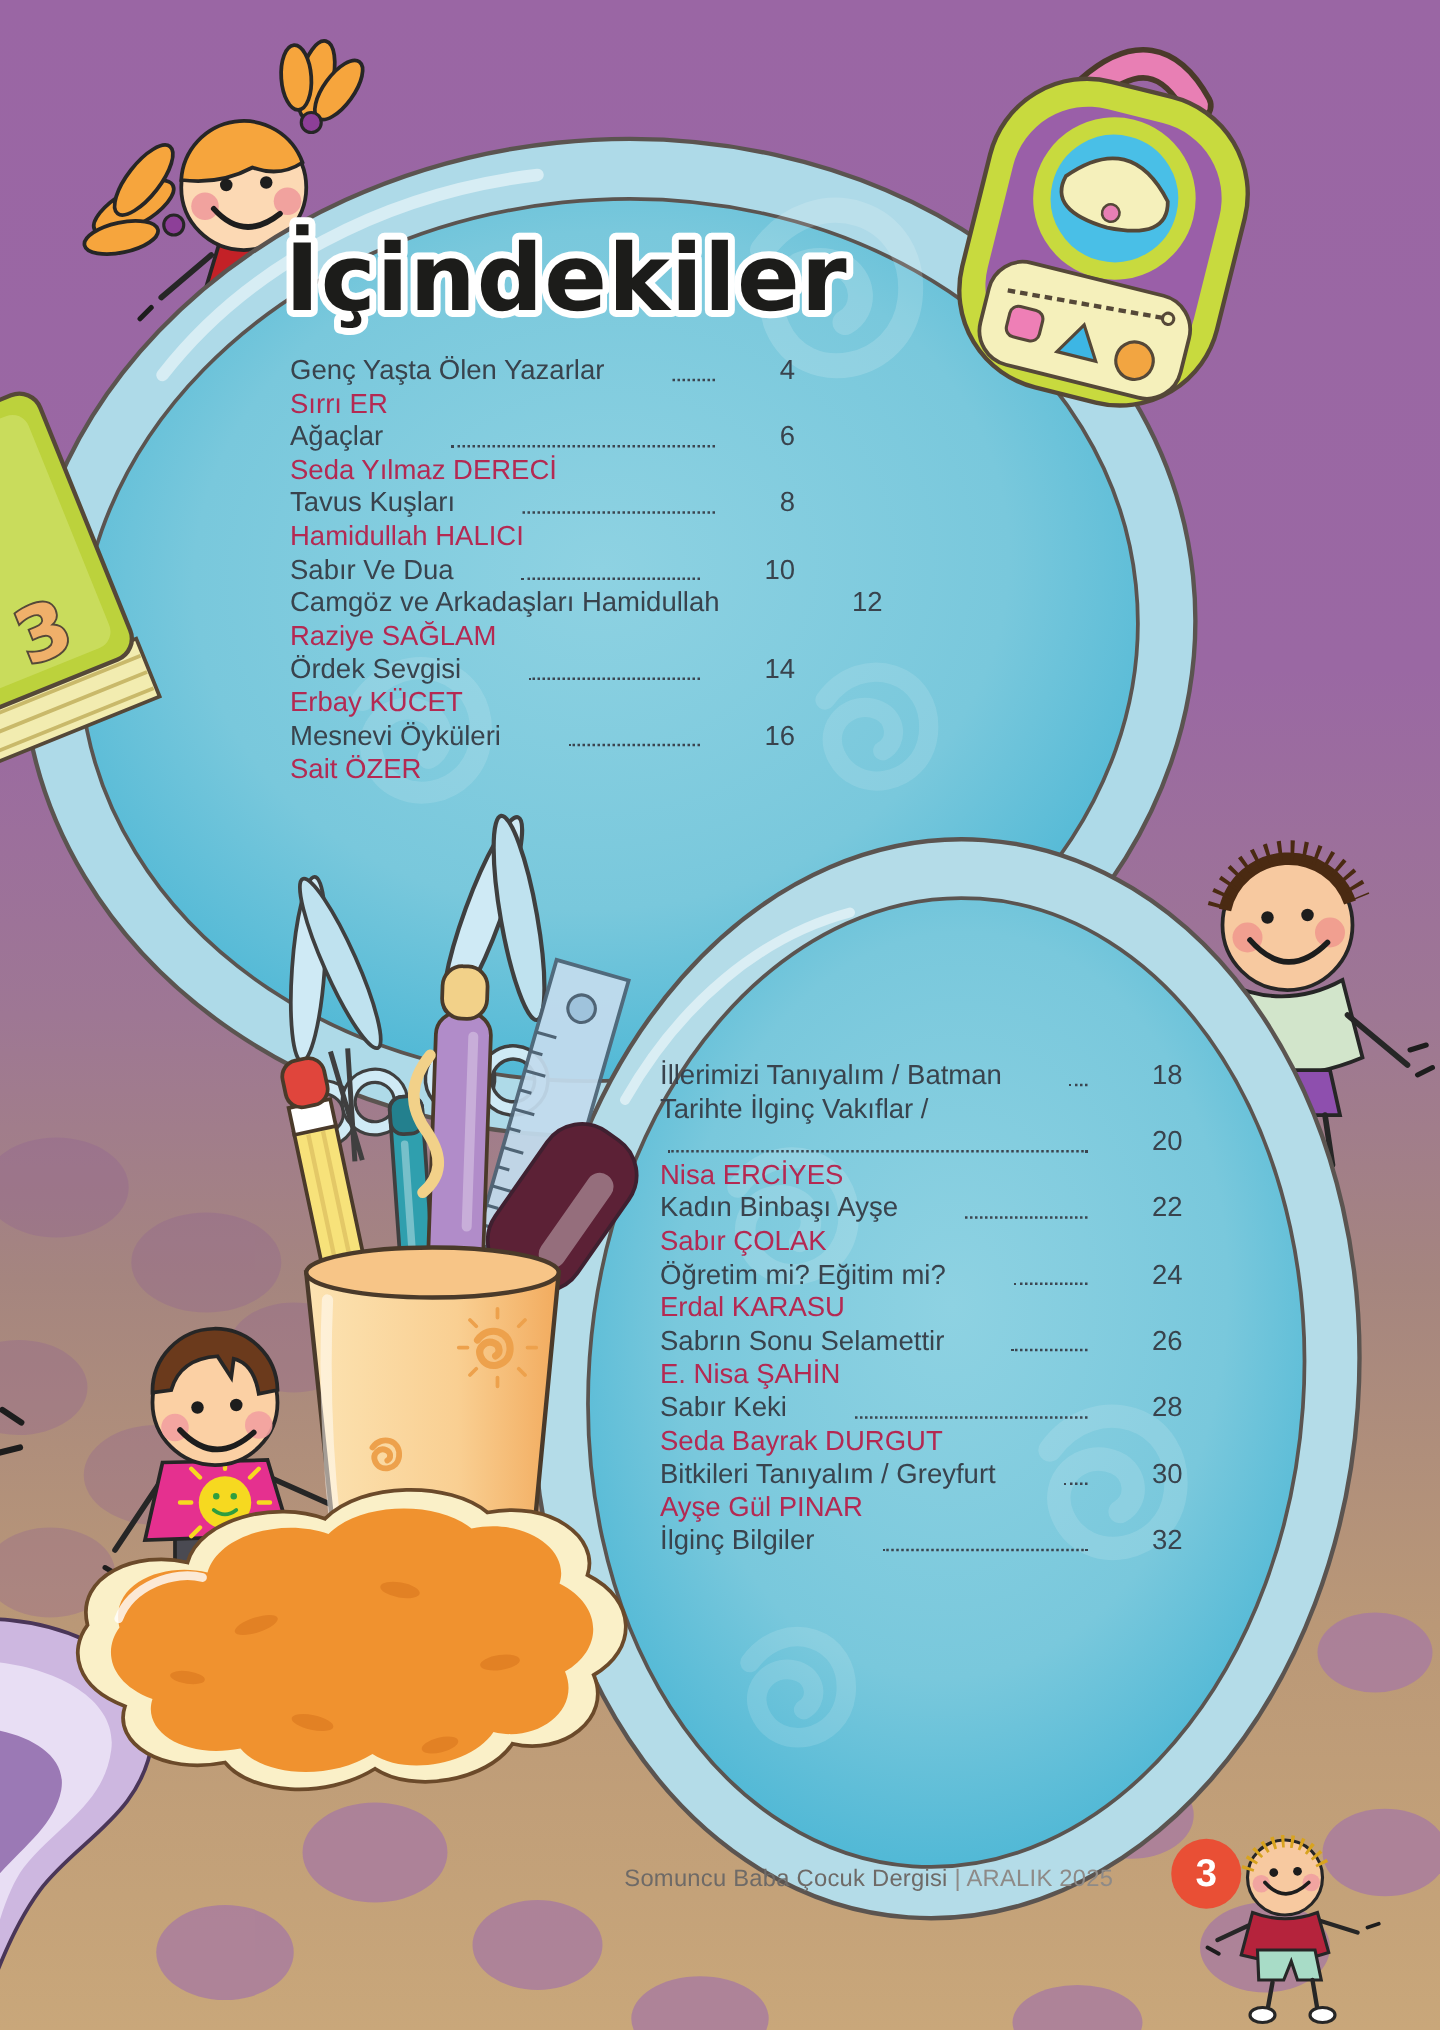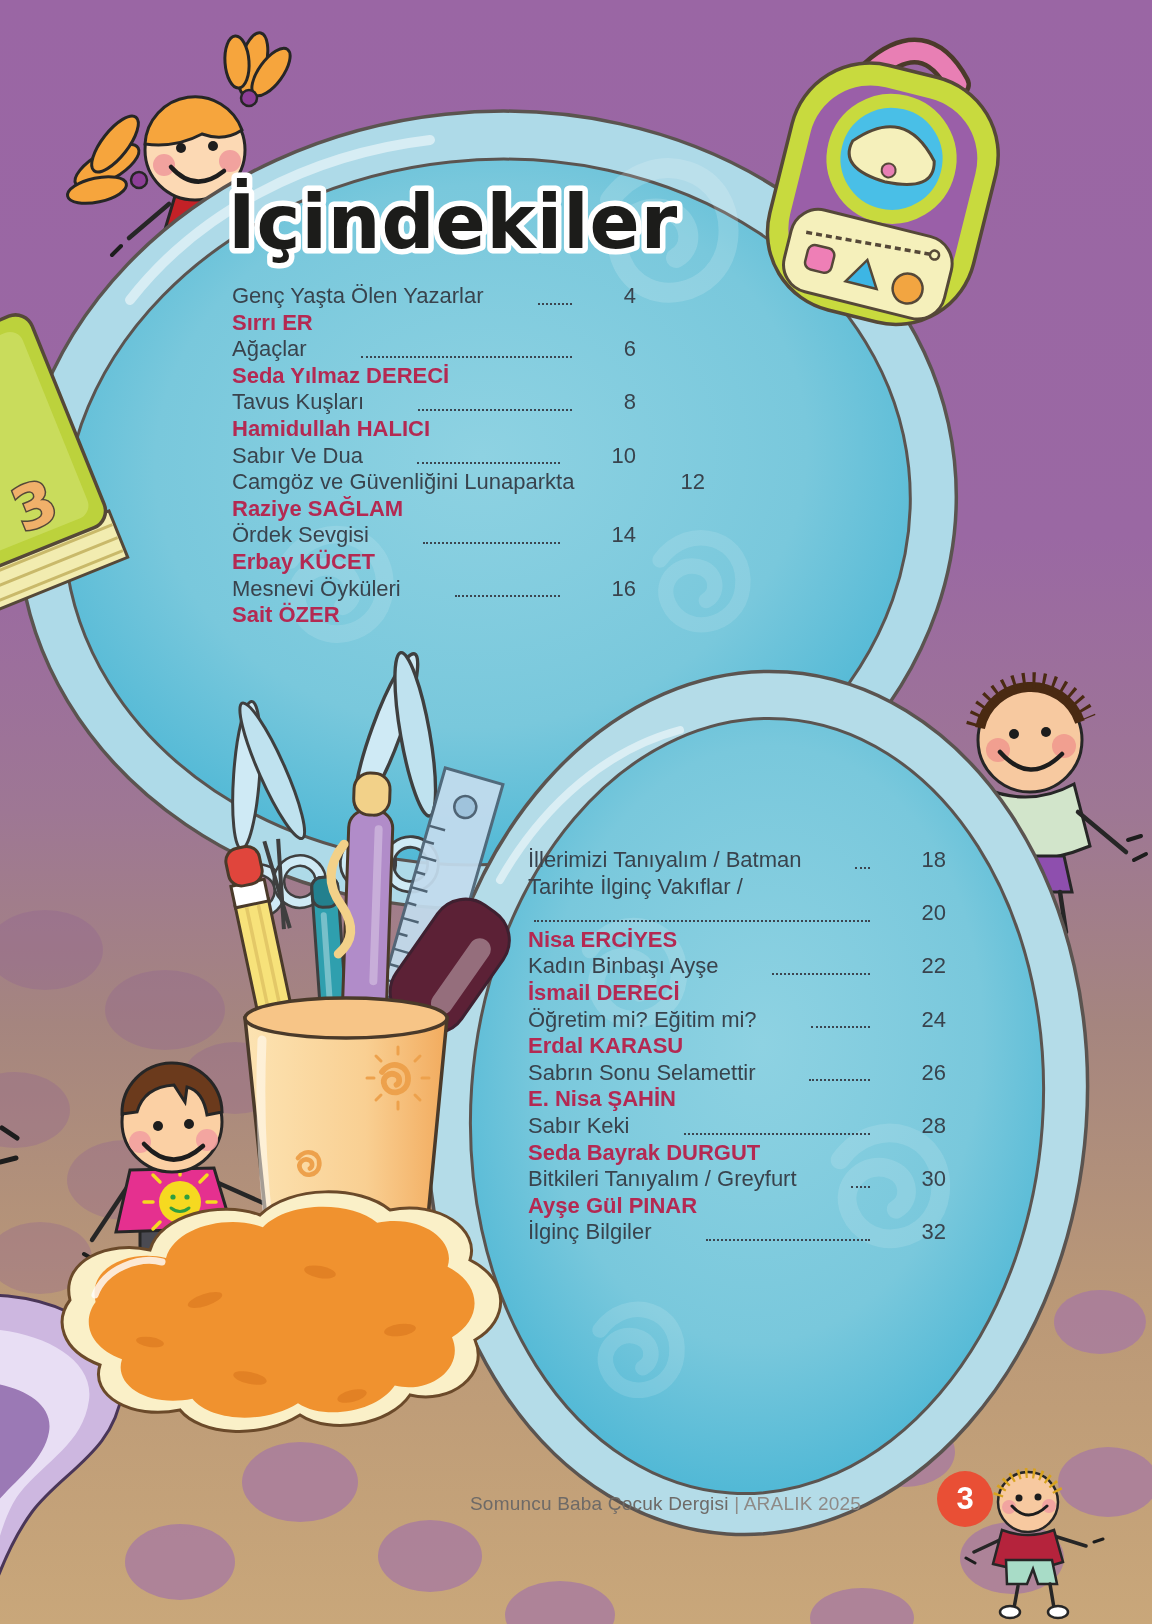--- a/index.html
+++ b/index.html
@@ -9,23 +9,23 @@
     font-family:"Liberation Sans",sans-serif;
   }
   svg.art{position:absolute;left:0;top:0;width:100%;height:100%;}
   .toc{position:absolute;color:#39434d;font-size:22px;line-height:26.6px;}
   .toc1{left:232px;top:283px;width:404px;}
   .toc2{left:528px;top:847px;width:418px;}
   .row{display:flex;gap:48px;}
   .t{white-space:nowrap;}
   .leader{flex:1;border-bottom:2.6px dotted #3b4550;align-self:flex-end;margin:0 4px 5px 6px;}
   .pg{white-space:nowrap;}
-  .author{color:#b42952;font-weight:bold;}
+  .author{color:#b42952;font-weight:normal;}
   .author:empty{display:none;}
-  .footer{position:absolute;top:1493px;left:470px;width:450px;text-align:left;font-size:19px;color:#6e6a67;letter-spacing:.2px;}
+  .footer{position:absolute;top:1493px;left:470px;width:450px;text-align:center;font-size:19px;color:#6e6a67;letter-spacing:.2px;}
   .footer .sep,.footer .issue{color:#8e8a87;}
   .pagenum{
     position:absolute;left:937px;top:1471px;width:56px;height:56px;border-radius:50%;
     background:#e94f35;color:#fff;display:flex;align-items:center;justify-content:center;
     font-size:31px;font-weight:bold;
   }
 </style>
 </head>
 <body>
 
@@ -311,21 +311,21 @@
   </div>
   <div class="entry">
     <div class="row">
           <span class="t">Sabır Ve Dua</span>
           <span class="leader"></span>
           <span class="pg">10</span>
         </div>
   </div>
   <div class="entry">
     <div class="row">
-          <span class="t">Camgöz ve Güvenliğini Lunaparkta</span>
+          <span class="t">Camgöz ve Arkadaşları Hamidullah</span>
           <span class="leader"></span>
           <span class="pg">12</span>
         </div>
     <div class="author">Raziye SAĞLAM</div>
   </div>
   <div class="entry">
     <div class="row">
           <span class="t">Ördek Sevgisi</span>
           <span class="leader"></span>
           <span class="pg">14</span>
@@ -359,21 +359,21 @@
           <span class="pg">20</span>
         </div>
     <div class="author">Nisa ERCİYES</div>
   </div>
   <div class="entry">
     <div class="row">
           <span class="t">Kadın Binbaşı Ayşe</span>
           <span class="leader"></span>
           <span class="pg">22</span>
         </div>
-    <div class="author">İsmail DERECİ</div>
+    <div class="author">Sabır ÇOLAK</div>
   </div>
   <div class="entry">
     <div class="row">
           <span class="t">Öğretim mi? Eğitim mi?</span>
           <span class="leader"></span>
           <span class="pg">24</span>
         </div>
     <div class="author">Erdal KARASU</div>
   </div>
   <div class="entry">

